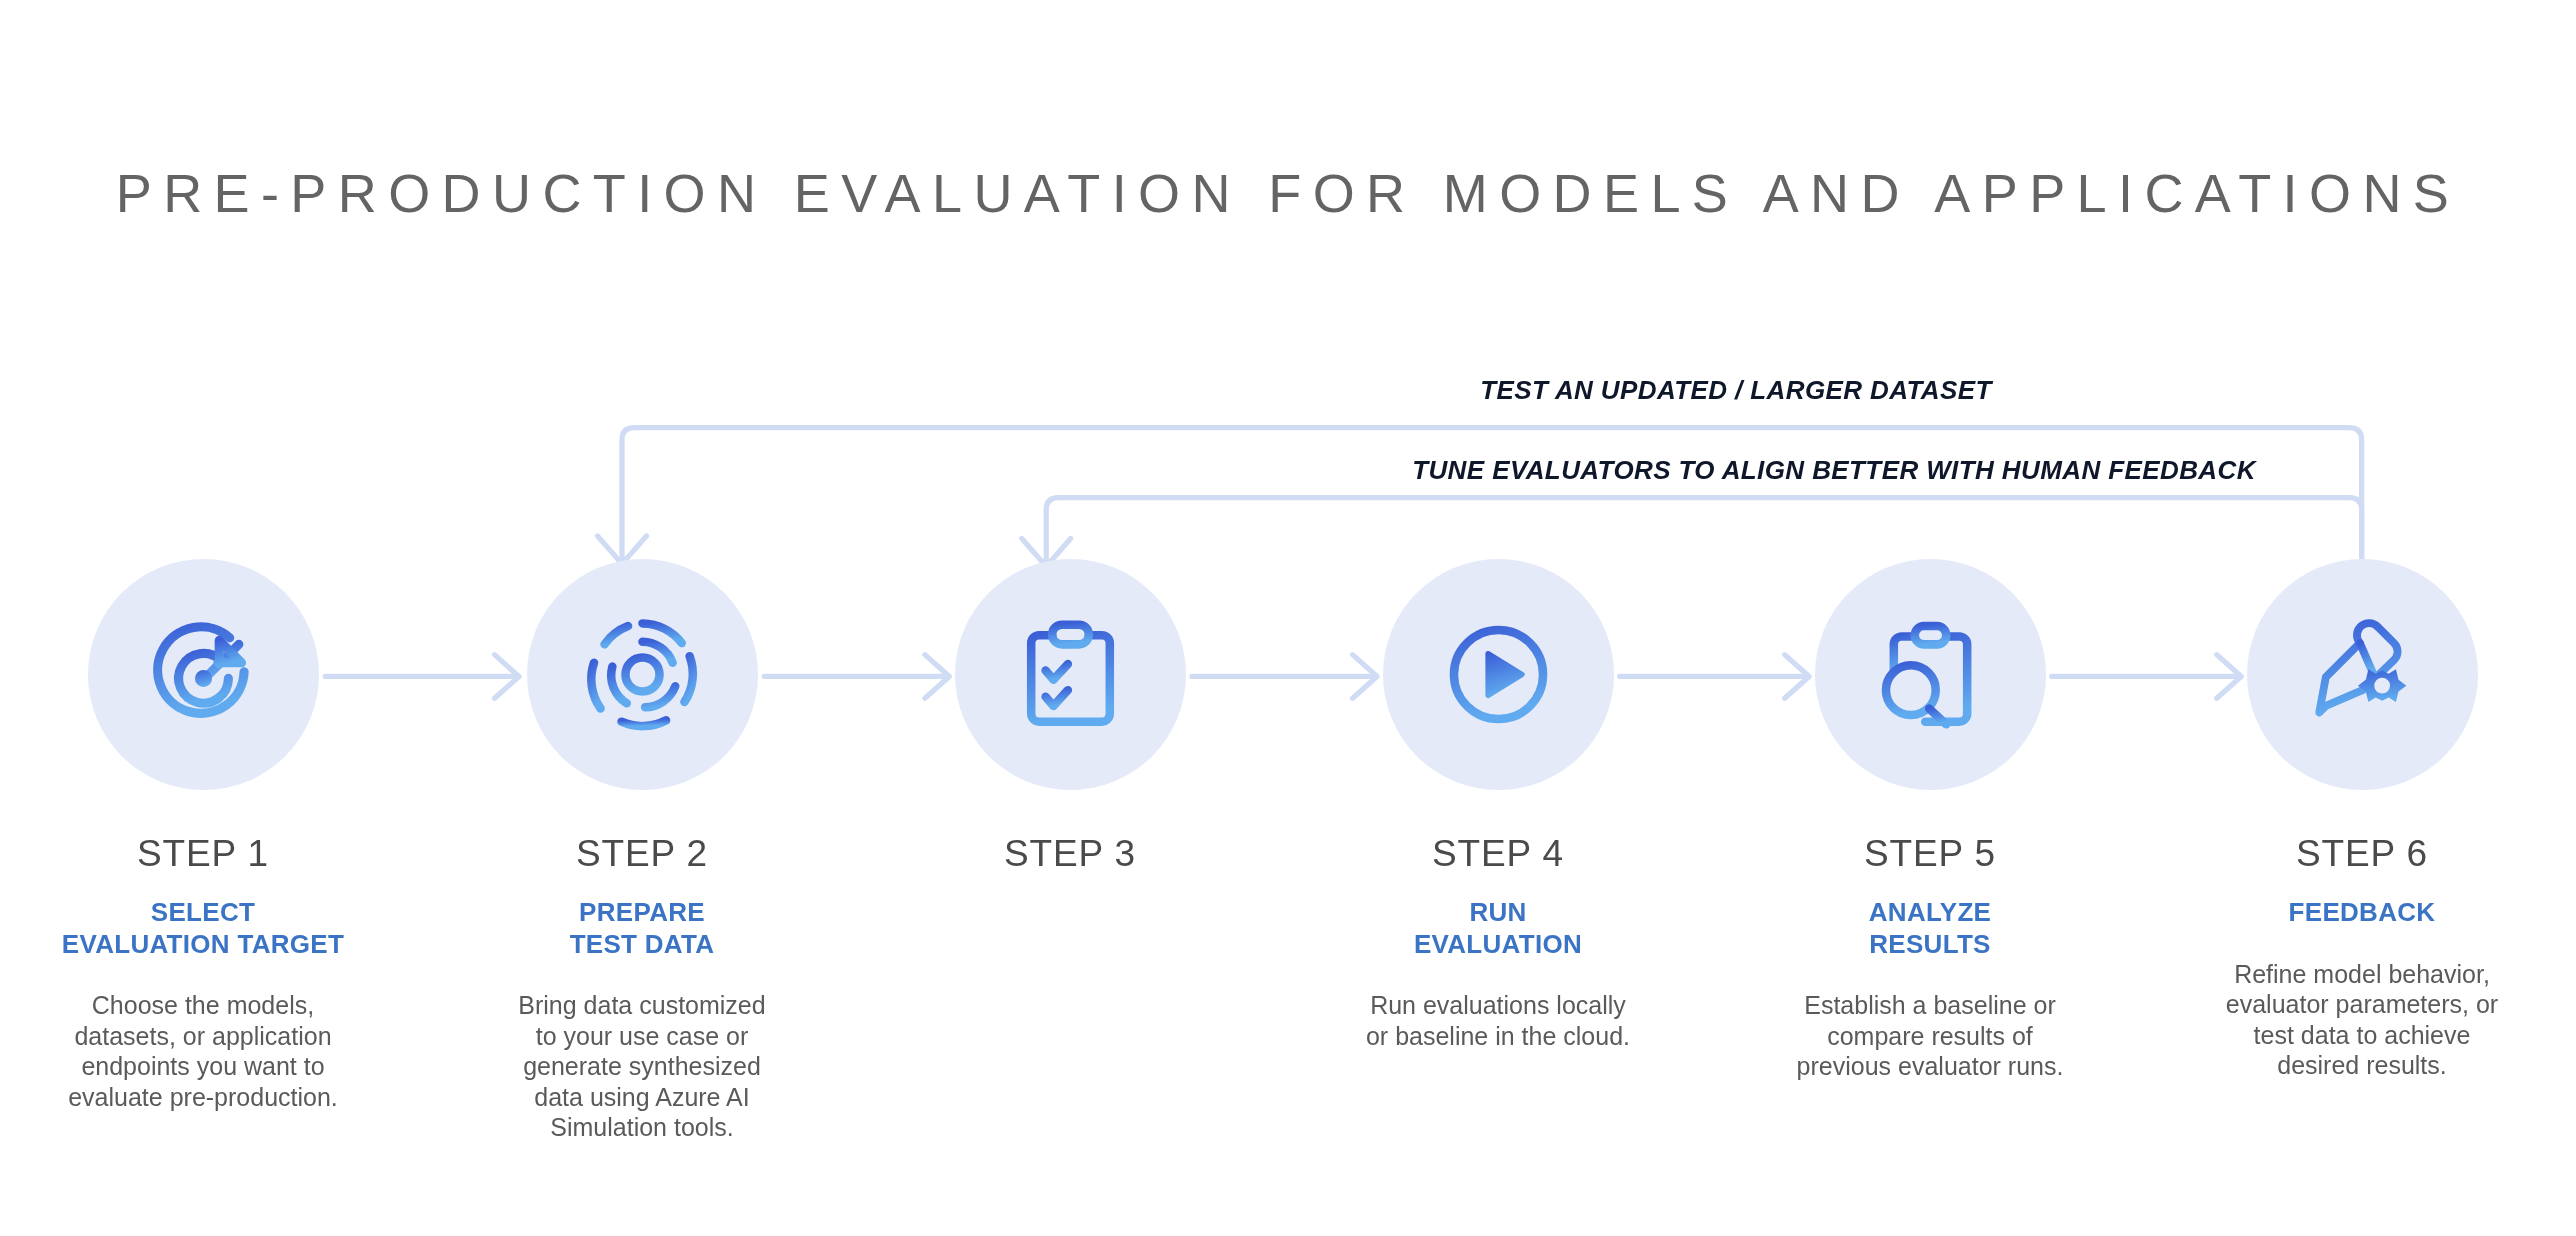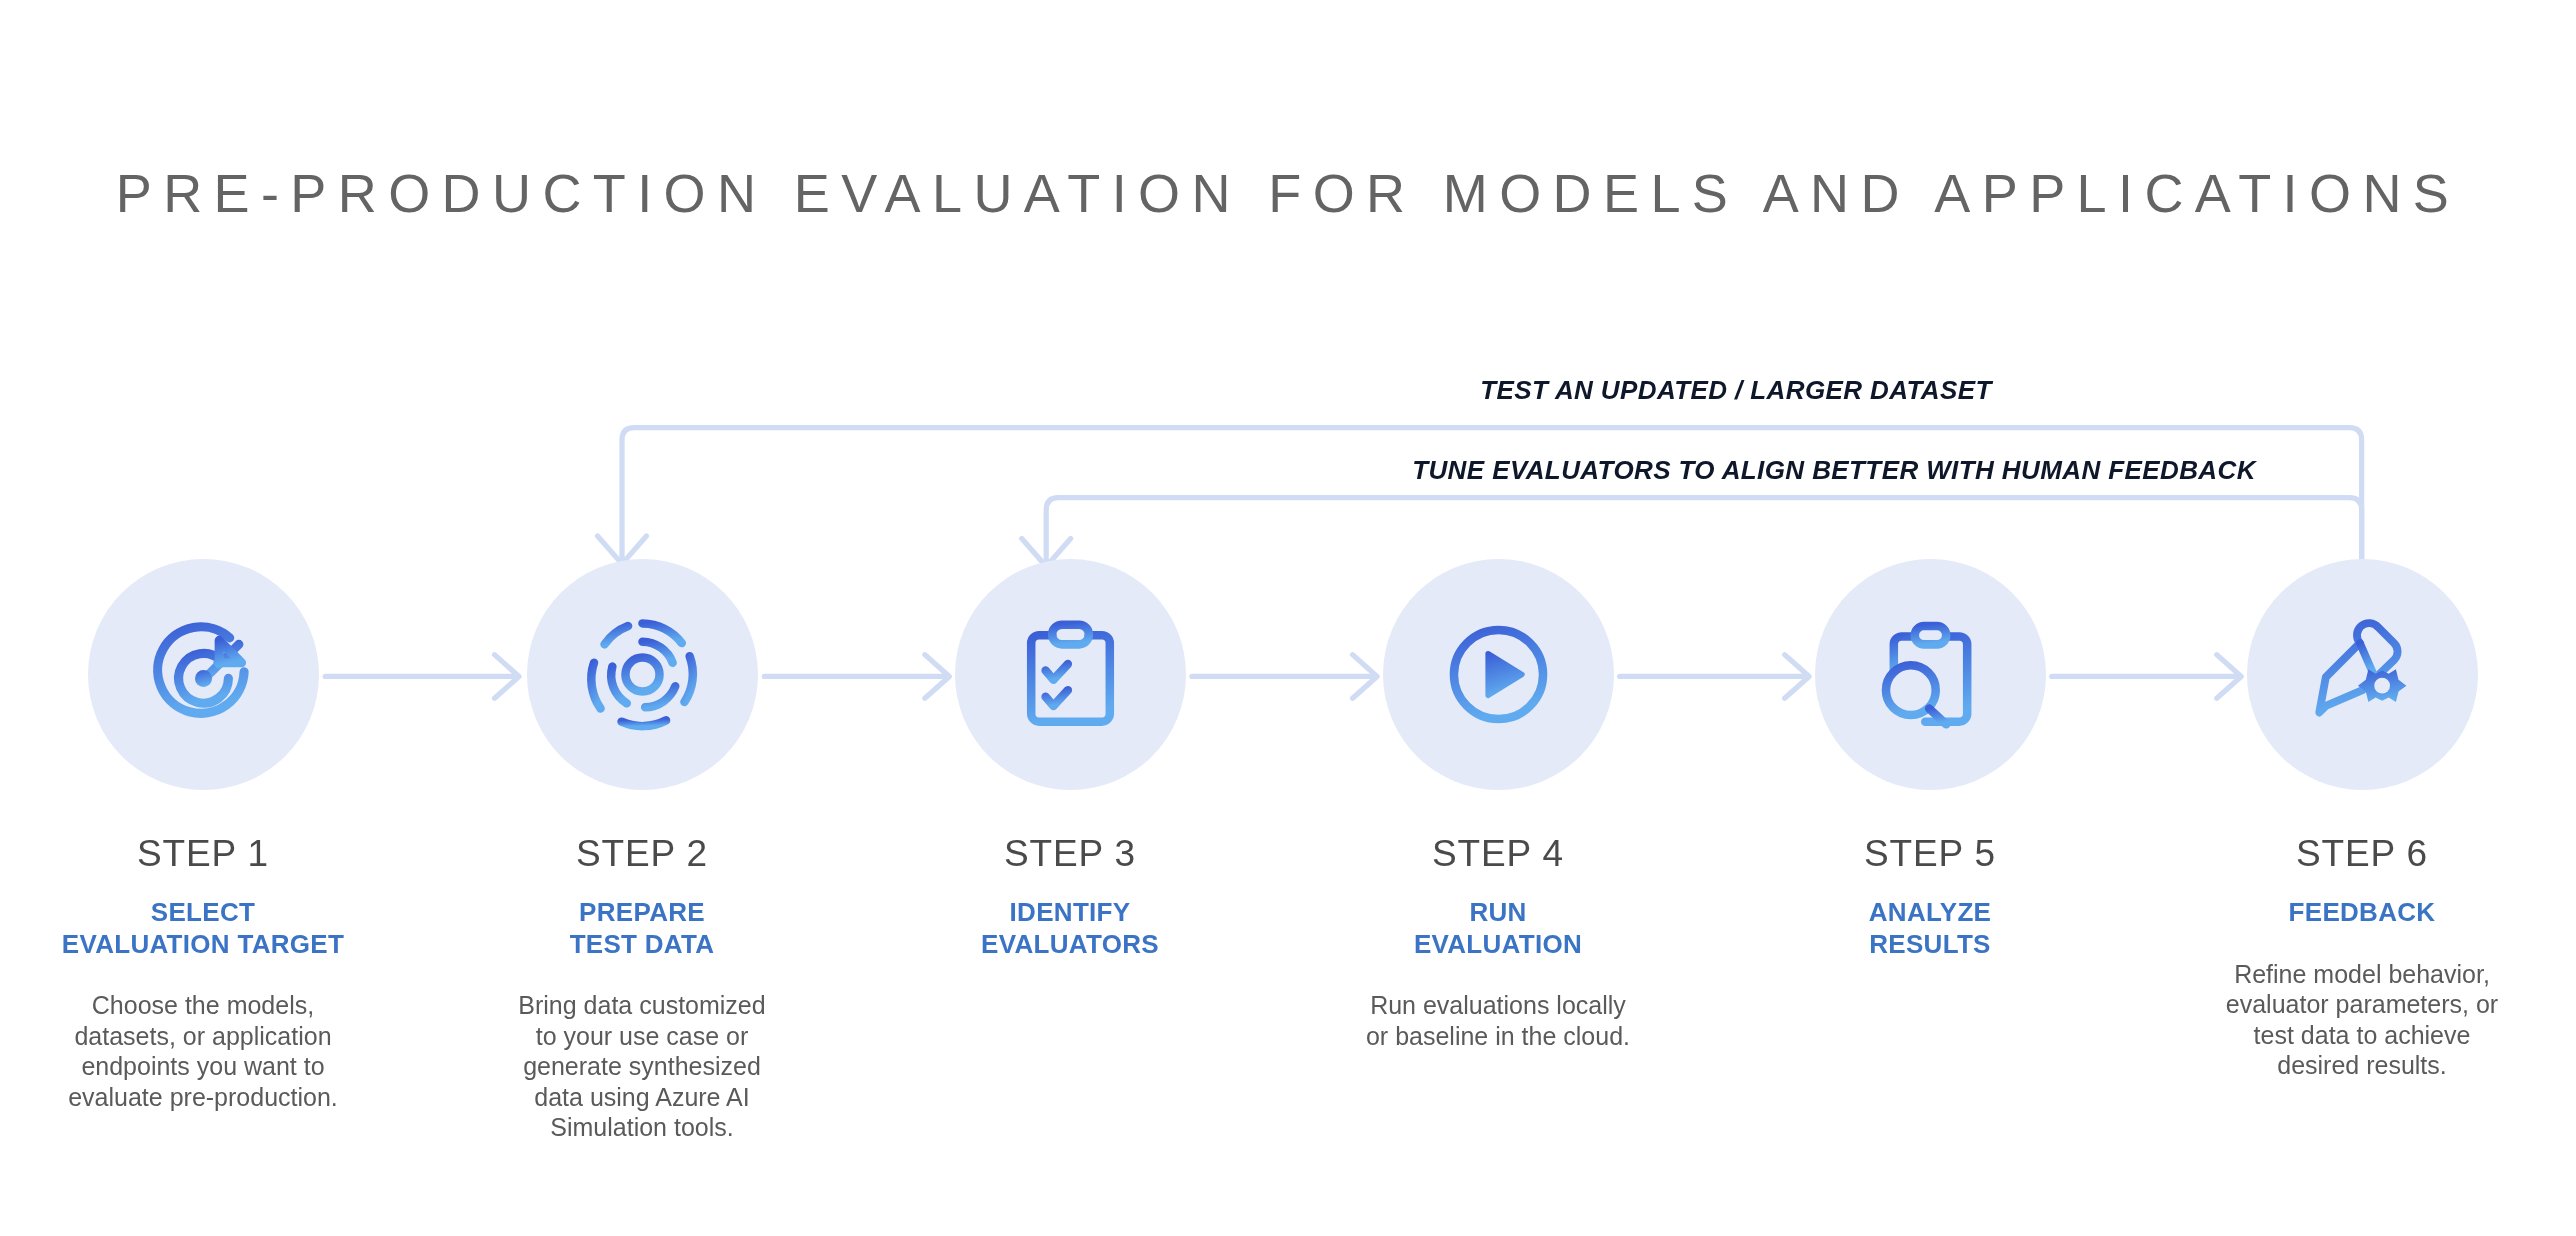--- a/index.html
+++ b/index.html
@@ -232,24 +232,20 @@
             <rect x="36" y="12" width="28" height="15" rx="7.5"></rect>
             <polyline points="31,47 37,54 48,42"></polyline>
             <line x1="57" y1="48" x2="71" y2="48"></line>
             <polyline points="31,67 37,74 48,62"></polyline>
             <line x1="57" y1="68" x2="71" y2="68"></line>
           </g>
         </svg>
       </span>
     </div>
     <div class="step-number">STEP 3</div>
-    <div class="step-headline">
-      <div>IDENTIFY</div>
-      <div>EVALUATORS</div>
-    </div>
   </div>
 
   <div class="step" style="left:1498px;">
     <div class="icon-circle">
       <span>
         <svg width="131" height="131" viewBox="0 0 100 100" xmlns="http://www.w3.org/2000/svg">
           <defs>
             <linearGradient id="g4" x1="0" y1="0" x2="0.25" y2="1">
               <stop offset="0" stop-color="#3b5fd6"></stop>
                 <stop offset="1" stop-color="#60abef"></stop>
@@ -289,20 +285,25 @@
             <line x1="49" y1="76" x2="62" y2="88"></line>
           </g>
         </svg>
       </span>
     </div>
     <div class="step-number">STEP 5</div>
     <div class="step-headline">
       <div>ANALYZE</div>
       <div>RESULTS</div>
     </div>
+    <div class="step-desc">
+      <div>Establish a baseline or</div>
+      <div>compare results of</div>
+      <div>previous evaluator runs.</div>
+    </div>
   </div>
 
   <div class="step" style="left:2362px;">
     <div class="icon-circle">
       <span>
         <svg width="131" height="131" viewBox="0 0 100 100" xmlns="http://www.w3.org/2000/svg">
           <defs>
             <linearGradient id="g6" x1="0" y1="0" x2="0.2" y2="1">
               <stop offset="0" stop-color="#3b5fd6"></stop>
                 <stop offset="1" stop-color="#60abef"></stop>

